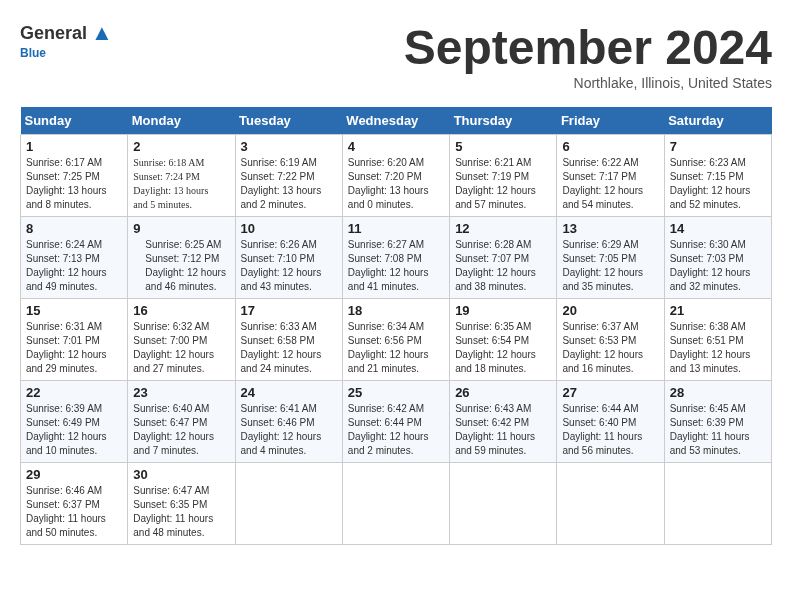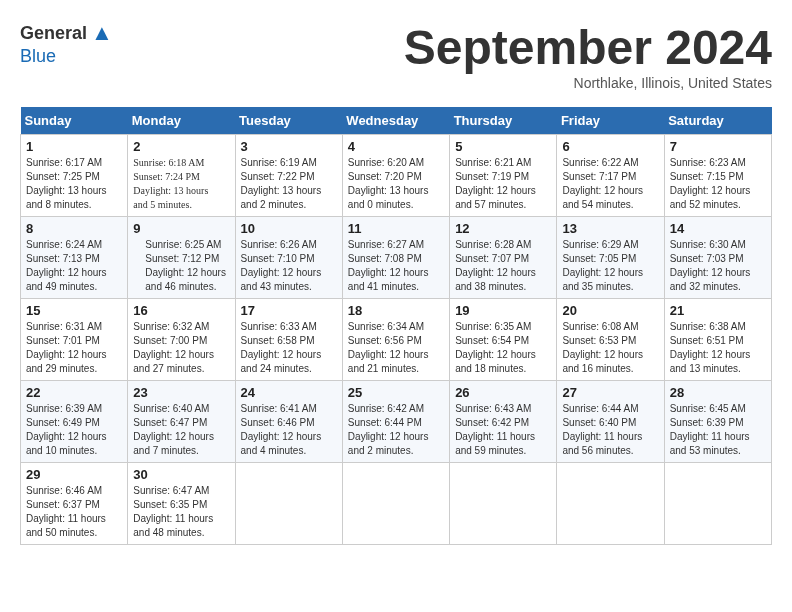--- a/index.html
+++ b/index.html
@@ -25,22 +25,22 @@
       display: flex;
       align-items: center;
       gap: 2px;
     }
     .logo-general {
       font-size: 18px;
       font-weight: bold;
       color: #333;
     }
     .logo-blue {
-      font-size: 18px;
-      font-weight: normal;
+      font-size: 12px;
+      font-weight: bold;
       color: #1a6bb5;
     }
     .logo-bird {
       color: #1a6bb5;
       font-size: 22px;
       margin-left: 2px;
     }
     .title-block {
       text-align: right;
     }
@@ -260,21 +260,21 @@
         </td>
         <td>
           <span class="day-num">19</span>
           <div class="day-info" style="white-space: pre-line;">Sunrise: 6:35 AM
 Sunset: 6:54 PM
 Daylight: 12 hours
 and 18 minutes.</div>
         </td>
         <td>
           <span class="day-num">20</span>
-          <div class="day-info" style="white-space: pre-line;">Sunrise: 6:08 AM
+          <div class="day-info" style="white-space: pre-line;">Sunrise: 6:37 AM
 Sunset: 6:53 PM
 Daylight: 12 hours
 and 16 minutes.</div>
         </td>
         <td>
           <span class="day-num">21</span>
           <div class="day-info" style="white-space: pre-line;">Sunrise: 6:38 AM
 Sunset: 6:51 PM
 Daylight: 12 hours
 and 13 minutes.</div>

